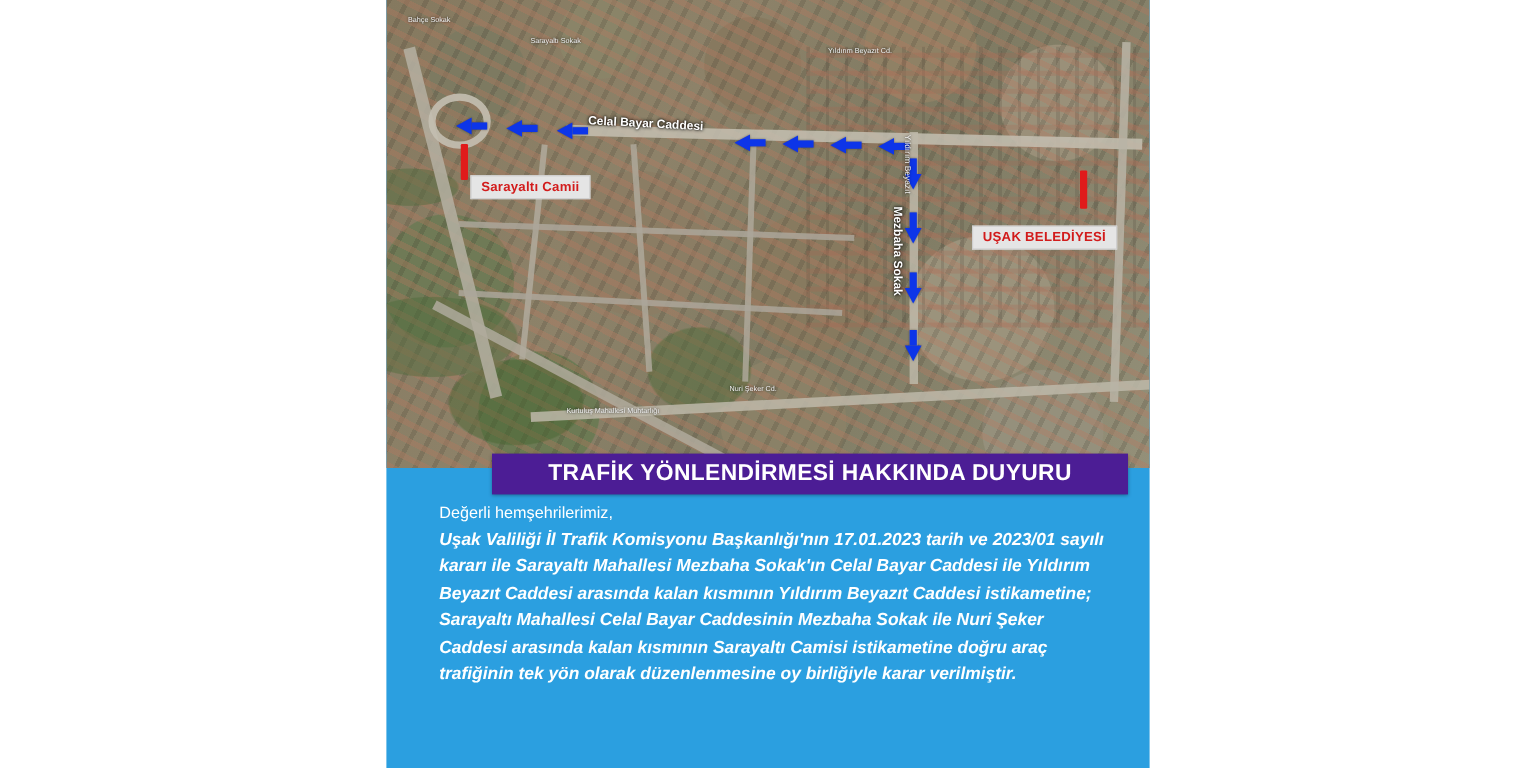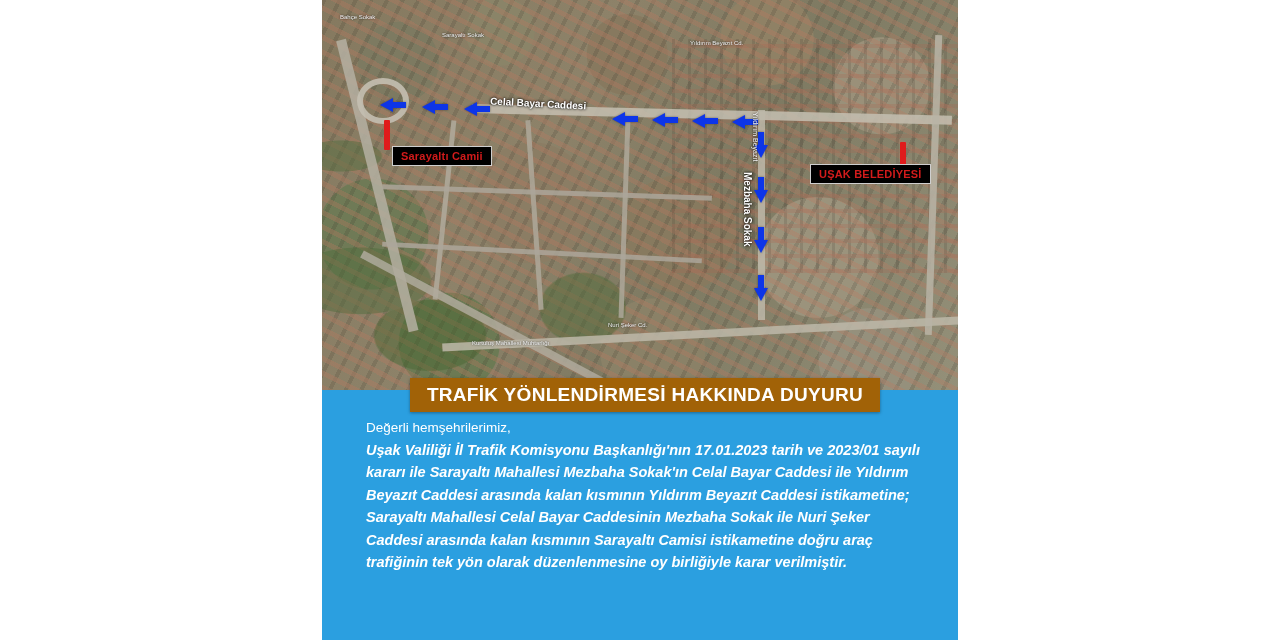--- a/index.html
+++ b/index.html
@@ -187,21 +187,21 @@
   .redbar {
     position: absolute;
     width: 6px;
     background: #e01b1b;
     border-radius: 1px;
   }
 
   
   .map-label {
     position: absolute;
-    background: #000000;
+    background: #e5e5e5;
     color: #d21b1b;
     font-weight: bold;
     font-size: 11px;
     padding: 3px 8px;
     border: 1px solid #cfcfcf;
     white-space: nowrap;
     letter-spacing: .2px;
   }
 
   .street-name {
@@ -221,23 +221,23 @@
     font-size: 6px;
     text-shadow: 0 0 2px rgba(0,0,0,.9);
     white-space: nowrap;
   }
 
   
   .banner {
     position: absolute;
     left: 88px;
     top: 378px;
-    width: 470px;
+    width: 530px;
     height: 34px;
-    background: #a16207;
+    background: #4c1d95;
     display: flex;
     align-items: center;
     justify-content: center;
     box-shadow: 0 1px 3px rgba(0,0,0,.35);
   }
   .banner-text {
     color: #ffffff;
     font-weight: bold;
     font-size: 19px;
     letter-spacing: .3px;
@@ -366,21 +366,21 @@
 
       <div class="arrow arrow-down" style="left:432px; top:145px;"></div>
       <div class="arrow arrow-down" style="left:432px; top:190px;"></div>
       <div class="arrow arrow-down" style="left:432px; top:240px;"></div>
       <div class="arrow arrow-down" style="left:432px; top:288px;"></div>
 
       <div class="redbar" style="left:62px; top:120px; height:30px;"></div>
       <div class="redbar" style="left:578px; top:142px; height:32px;"></div>
 
       <div class="map-label" style="left:70px; top:146px;">Sarayaltı Camii</div>
-      <div class="map-label" style="left:488px; top:164px;">UŞAK BELEDİYESİ</div>
+      <div class="map-label" style="left:488px; top:188px;">UŞAK BELEDİYESİ</div>
 
       <div class="street-name" style="left:168px; top:98px; transform: rotate(3deg);">Celal Bayar Caddesi</div>
       <div class="street-name vertical" style="left:420px; top:172px;">Mezbaha Sokak</div>
 
       <div class="street-tiny" style="left:430px; top:112px; writing-mode: vertical-rl; font-size:7px;">Yıldırım Beyazıt</div>
 
       <div class="street-tiny" style="left:18px; top:14px;">Bahçe Sokak</div>
       <div class="street-tiny" style="left:120px; top:32px;">Sarayaltı Sokak</div>
       <div class="street-tiny" style="left:368px; top:40px;">Yıldırım Beyazıt Cd.</div>
       <div class="street-tiny" style="left:150px; top:340px;">Kurtuluş Mahallesi Muhtarlığı</div>

